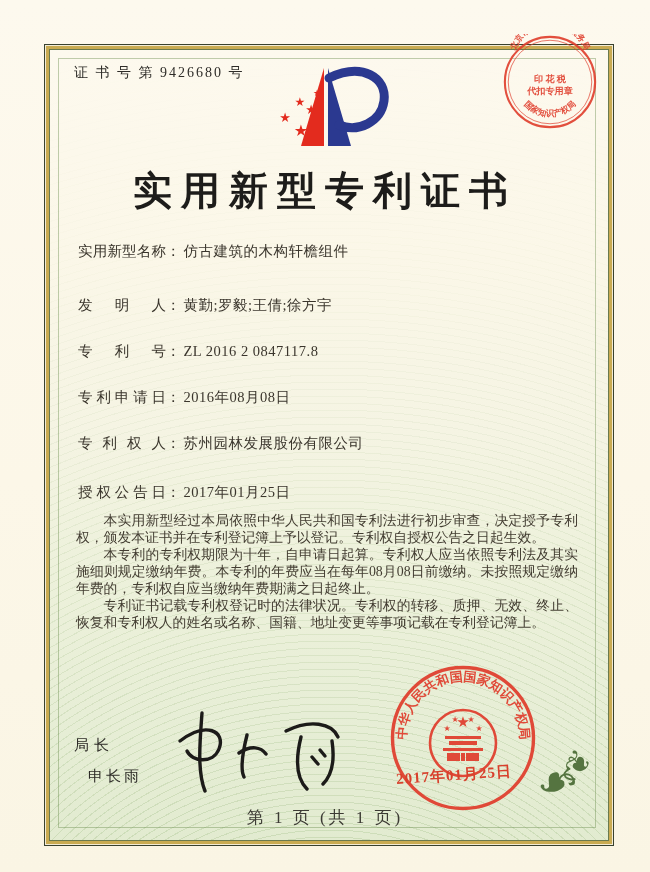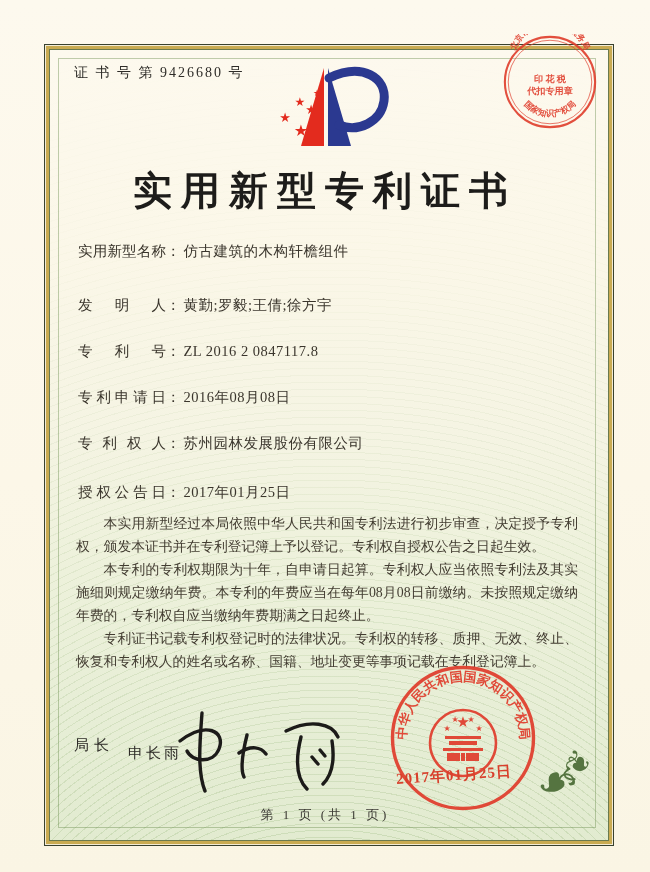--- a/index.html
+++ b/index.html
@@ -35,32 +35,32 @@
     position:absolute;left:74px;top:64px;font-size:14px;letter-spacing:2px;color:#2e2c28;z-index:3;
   }
   .title{
     position:absolute;left:0;top:164px;width:100%;text-align:center;
     font-size:39px;font-weight:700;letter-spacing:9px;color:#1d1c1a;z-index:3;
   }
   .row{position:absolute;left:78px;font-size:14.5px;color:#3a352c;z-index:3;white-space:nowrap;}
   .lbl{display:inline-block;width:88px;text-align:justify;text-align-last:justify;}
   .val{margin-left:3px;letter-spacing:.5px;}
   .paras{position:absolute;left:76px;top:512px;width:502px;z-index:3;}
-  .paras p{margin:0;text-indent:2em;font-size:13.8px;line-height:23px;text-align:justify;color:#423c31;}
+  .paras p{margin:0;text-indent:2em;font-size:13.8px;line-height:17px;text-align:justify;color:#423c31;}
   .signer-title{position:absolute;left:74px;top:736px;font-size:15px;letter-spacing:5px;color:#2c2a26;z-index:3;}
-  .signer-name{position:absolute;left:88px;top:744px;font-size:15px;letter-spacing:3px;color:#2c2a26;z-index:3;margin-left:40px;}
+  .signer-name{position:absolute;left:88px;top:767px;font-size:15px;letter-spacing:3px;color:#2c2a26;z-index:3;}
   .signature{position:absolute;left:150px;top:703px;z-index:4;}
   .logo{position:absolute;left:255px;top:56px;z-index:3;}
   .tax-stamp{position:absolute;left:502px;top:34px;z-index:5;opacity:.92;}
   .big-seal{position:absolute;left:388px;top:663px;z-index:4;opacity:.95;}
   .seal-date{
     position:absolute;left:396px;top:766px;z-index:5;
     font-size:15px;color:#d8402c;letter-spacing:1px;transform:rotate(-4deg);font-weight:700;white-space:nowrap;
   }
-  .footer{position:absolute;left:0;top:806px;width:100%;text-align:center;font-size:13px;letter-spacing:3px;color:#3c3a34;z-index:3;}
+  .footer{position:absolute;left:0;top:806px;width:100%;text-align:center;font-size:17px;letter-spacing:3px;color:#3c3a34;z-index:3;}
   .flourish{position:absolute;left:536px;top:756px;z-index:3;color:#557440;line-height:1;}
   .flourish .f1{font-size:52px;display:inline-block;transform:scaleX(-1) rotate(18deg);}
   .flourish .f2{font-size:30px;display:inline-block;transform:rotate(-60deg);position:relative;left:-14px;top:-26px;}
 </style>
 </head>
 <body>
 
 <div class="page">
 
   <div class="frame">

